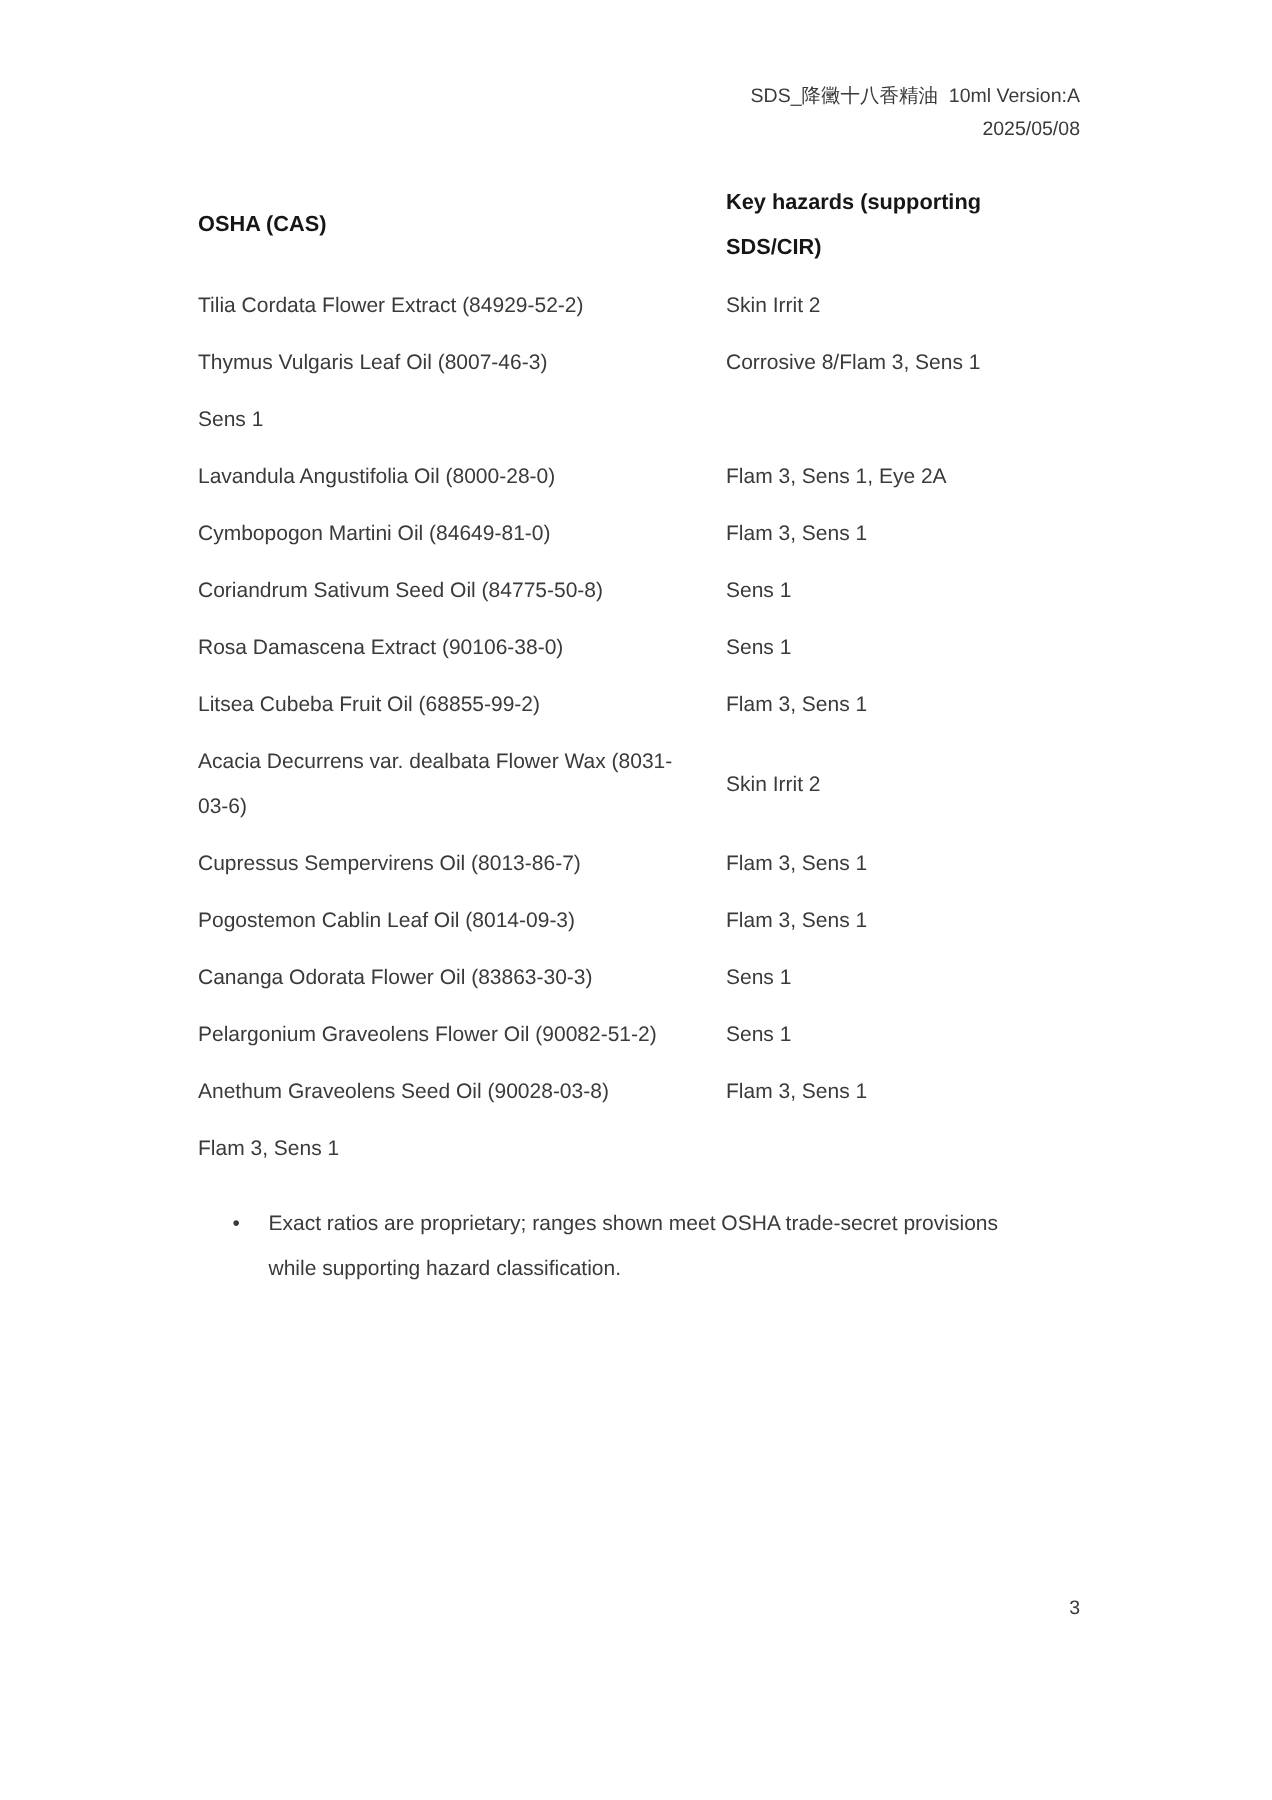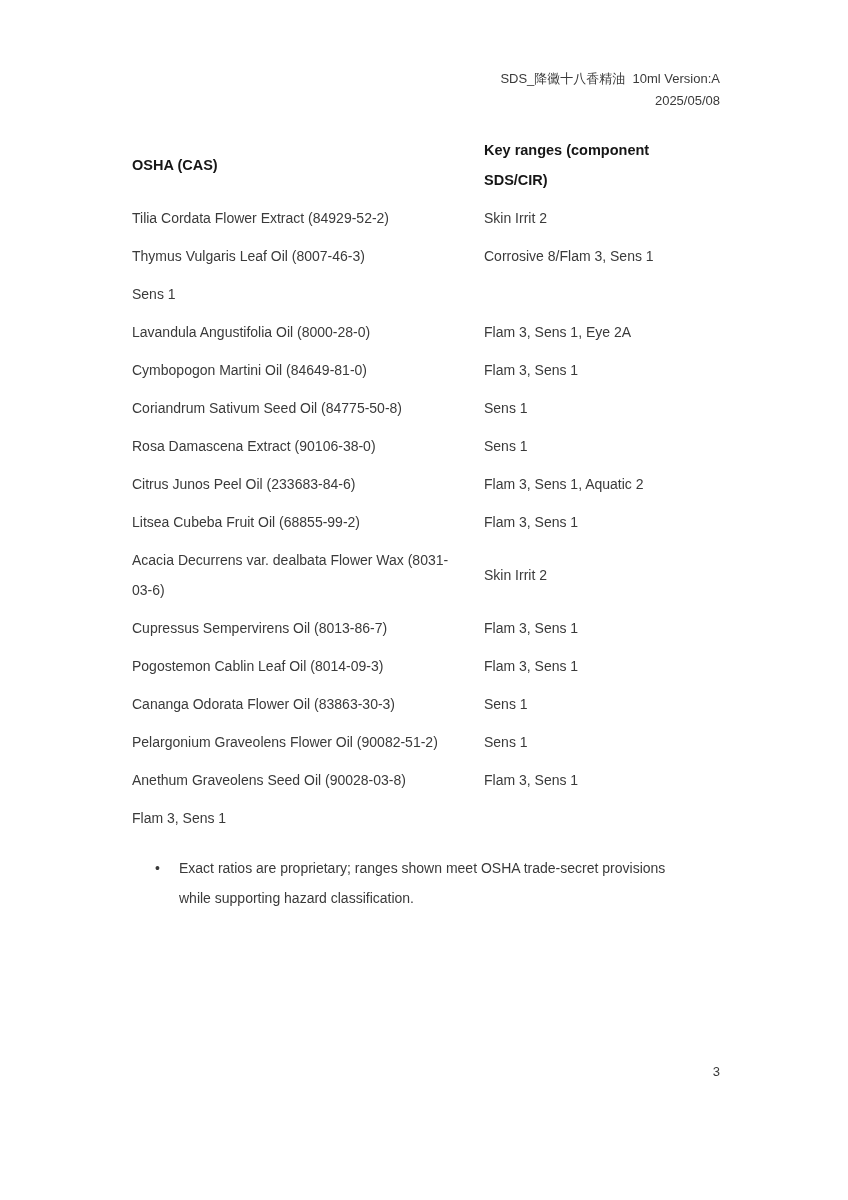--- a/index.html
+++ b/index.html
@@ -9,21 +9,21 @@
     height: 1200px;
     position: relative;
     font-family: "Liberation Sans", "DejaVu Sans", sans-serif;
     color: #3a3a3a;
     overflow: hidden;
   }
   .page {
     width: 848px;
     height: 1200px;
     background: #ffffff;
-    padding-top: 68px;
+    padding-top: 53px;
     border-radius: 19px;
   }
   
   .doc-header {
     width: 720px;
     text-align: right;
     font-size: 13px;
     line-height: 22px;
     color: #3a3a3a;
   }
@@ -97,21 +97,21 @@
   <div class="doc-header">
     <div class="title-line">SDS_降黴十八香精油  10ml Version:A</div>
     <div class="date-line">2025/05/08</div>
   </div>
 
   <div class="content">
 
     <div class="sds-table">
       <div class="t-row header-row">
         <div class="cell-inci">OSHA (CAS)</div>
-        <div class="cell-hazards">Key ranges (component SDS/CIR)</div>
+        <div class="cell-hazards">Key hazards (supporting SDS/CIR)</div>
       </div>
       <div id="table-rows">
   <div class="t-row">
     <div class="cell-inci">Tilia Cordata Flower Extract (84929-52-2)</div>
     <div class="cell-hazards">Skin Irrit 2</div>
   </div>
 
   <div class="t-row">
     <div class="cell-inci">Thymus Vulgaris Leaf Oil (8007-46-3)</div>
     <div class="cell-hazards">Corrosive 8/Flam 3, Sens 1</div>
@@ -134,24 +134,20 @@
   <div class="t-row">
     <div class="cell-inci">Coriandrum Sativum Seed Oil (84775-50-8)</div>
     <div class="cell-hazards">Sens 1</div>
   </div>
 
   <div class="t-row">
     <div class="cell-inci">Rosa Damascena Extract (90106-38-0)</div>
     <div class="cell-hazards">Sens 1</div>
   </div>
 
-  <div class="t-row">
-    <div class="cell-inci">Citrus Junos Peel Oil (233683-84-6)</div>
-    <div class="cell-hazards">Flam 3, Sens 1, Aquatic 2</div>
-  </div>
 
   <div class="t-row">
     <div class="cell-inci">Litsea Cubeba Fruit Oil (68855-99-2)</div>
     <div class="cell-hazards">Flam 3, Sens 1</div>
   </div>
 
   <div class="t-row">
     <div class="cell-inci">Acacia Decurrens var. dealbata Flower Wax (8031-03-6)</div>
     <div class="cell-hazards">Skin Irrit 2</div>
   </div>

